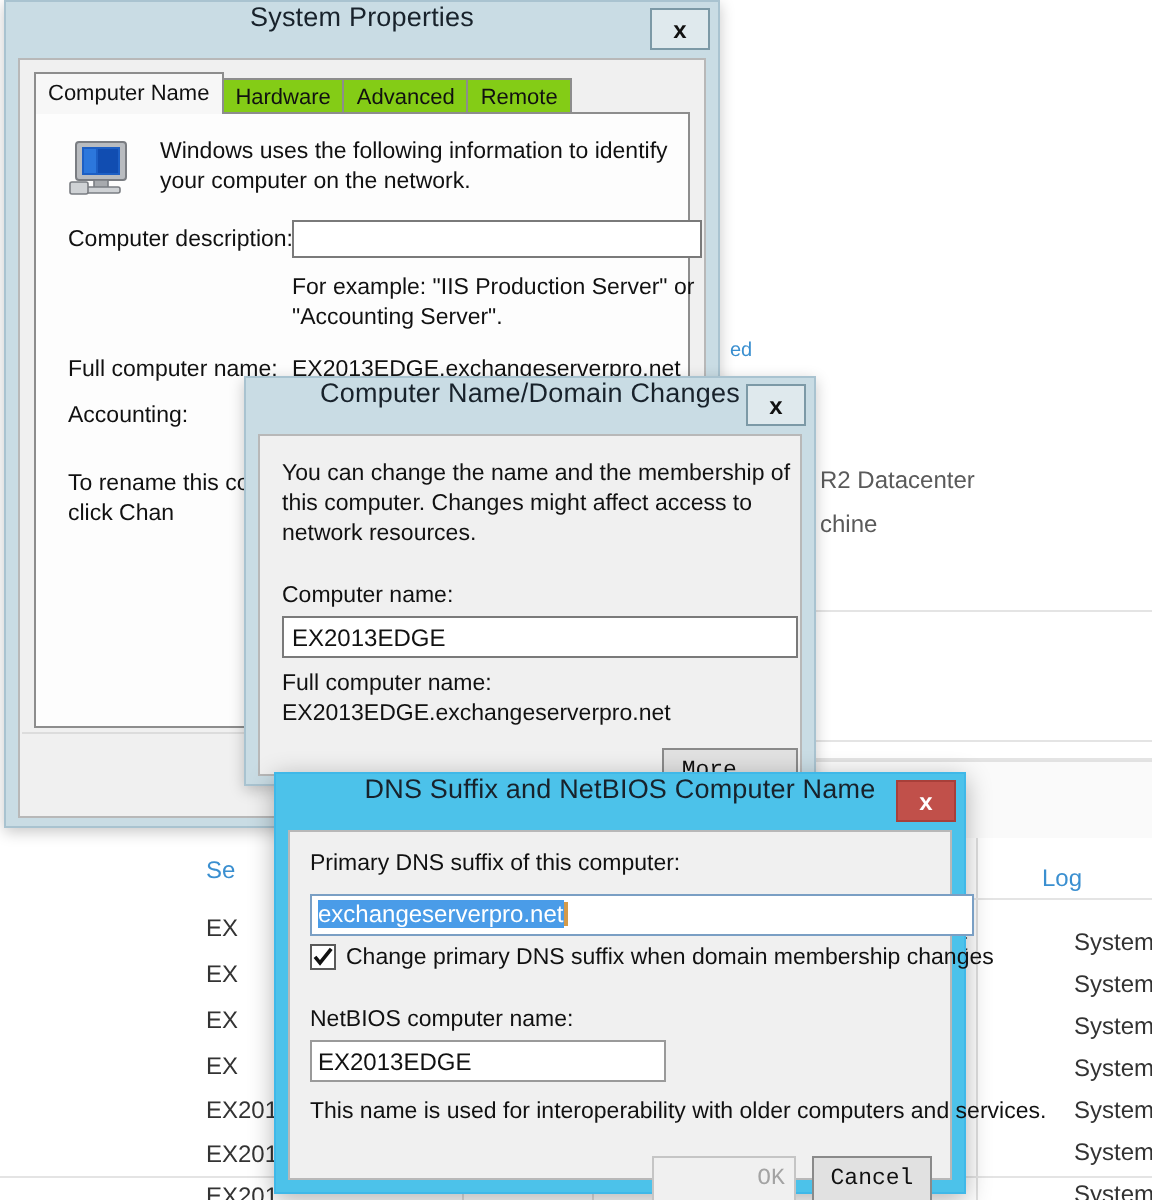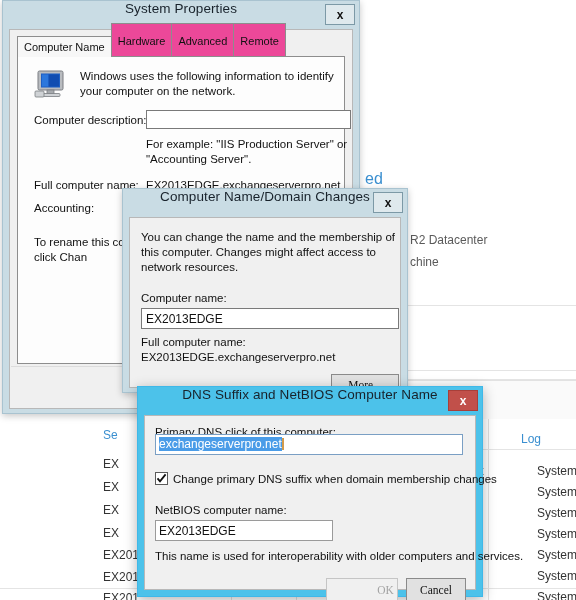--- a/index.html
+++ b/index.html
@@ -35,21 +35,21 @@
   }
   .bg-text {
     position: absolute;
     color: #5a5a5a;
     font-size: 12px;
     white-space: nowrap;
   }
   .bg-link {
     position: absolute;
     color: #3a8fd0;
-    font-size: 16px;
+    font-size: 10px;
     white-space: nowrap;
   }
   .bg-row-text {
     position: absolute;
     color: #333;
     font-size: 12px;
     white-space: nowrap;
   }
   .bg-panel {
     position: absolute;
@@ -128,26 +128,26 @@
   }
   .tabstrip {
     position: absolute;
     left: 7px; top: 6px;
     display: flex;
     align-items: flex-end;
     height: 21px;
   }
   .tab {
     box-sizing: border-box;
-    height: 34px;
+    height: 18px;
     padding: 0 6px;
     display: flex;
     align-items: center;
     font-size: 11px;
-    background: #ec4899;
+    background: #84cc16;
     border: 1px solid #8d8d8d;
     border-bottom: none;
     margin-right: -1px;
     color: #111;
   }
   .tab.active {
     height: 21px;
     background: #f7f7f7;
     border-color: #8d8d8d;
     position: relative;
@@ -256,21 +256,21 @@
   }
   .btn {
     box-sizing: border-box;
     background: #e1e1e1;
     border: 1px solid #8a8a8a;
     font-size: 11.5px;
     color: #111;
     display: flex;
     align-items: center;
     justify-content: center;
-    font-family: Liberation Serif, serif;
+    font-family: Liberation Mono, monospace;
   }
   .btn-disabled {
     background: #f0f0f0;
     border: 1px solid #c5c5c5;
     color: #a3a3a3;
     padding-left: 47px;
   }
 
   
   #dns {
@@ -453,23 +453,23 @@
 </div>
 
 <div class="win win-active" id="dns">
   <div class="titlebar titlebar-active">
     <span class="title-text">DNS Suffix and NetBIOS Computer Name</span>
     <div class="closebtn closebtn-active">x</div>
   </div>
 
   <div class="win-body">
 
-    <div class="dns-label" style="left:10px; top:10px;">Primary DNS click of this computer:</div>
-
-    <div class="dns-input" style="left:10px; top:18px; width:308px; height:21px;">
+    <div class="dns-label" style="left:10px; top:10px;">Primary DNS suffix of this computer:</div>
+
+    <div class="dns-input" style="left:10px; top:31px; width:332px; height:21px;">
       <span class="sel">exchangeserverpro.net</span><span class="caret"></span>
     </div>
 
     <div class="chkrow" style="left:10px; top:56px;">
       <span class="chkbox">
         <svg width="11" height="11" viewBox="0 0 11 11">
           <path d="M1.5 5.4 L4 8.4 L9.6 1.4" stroke="#111" stroke-width="1.8" fill="none"></path>
         </svg>
       </span>
       <span>Change primary DNS suffix when domain membership changes</span>

